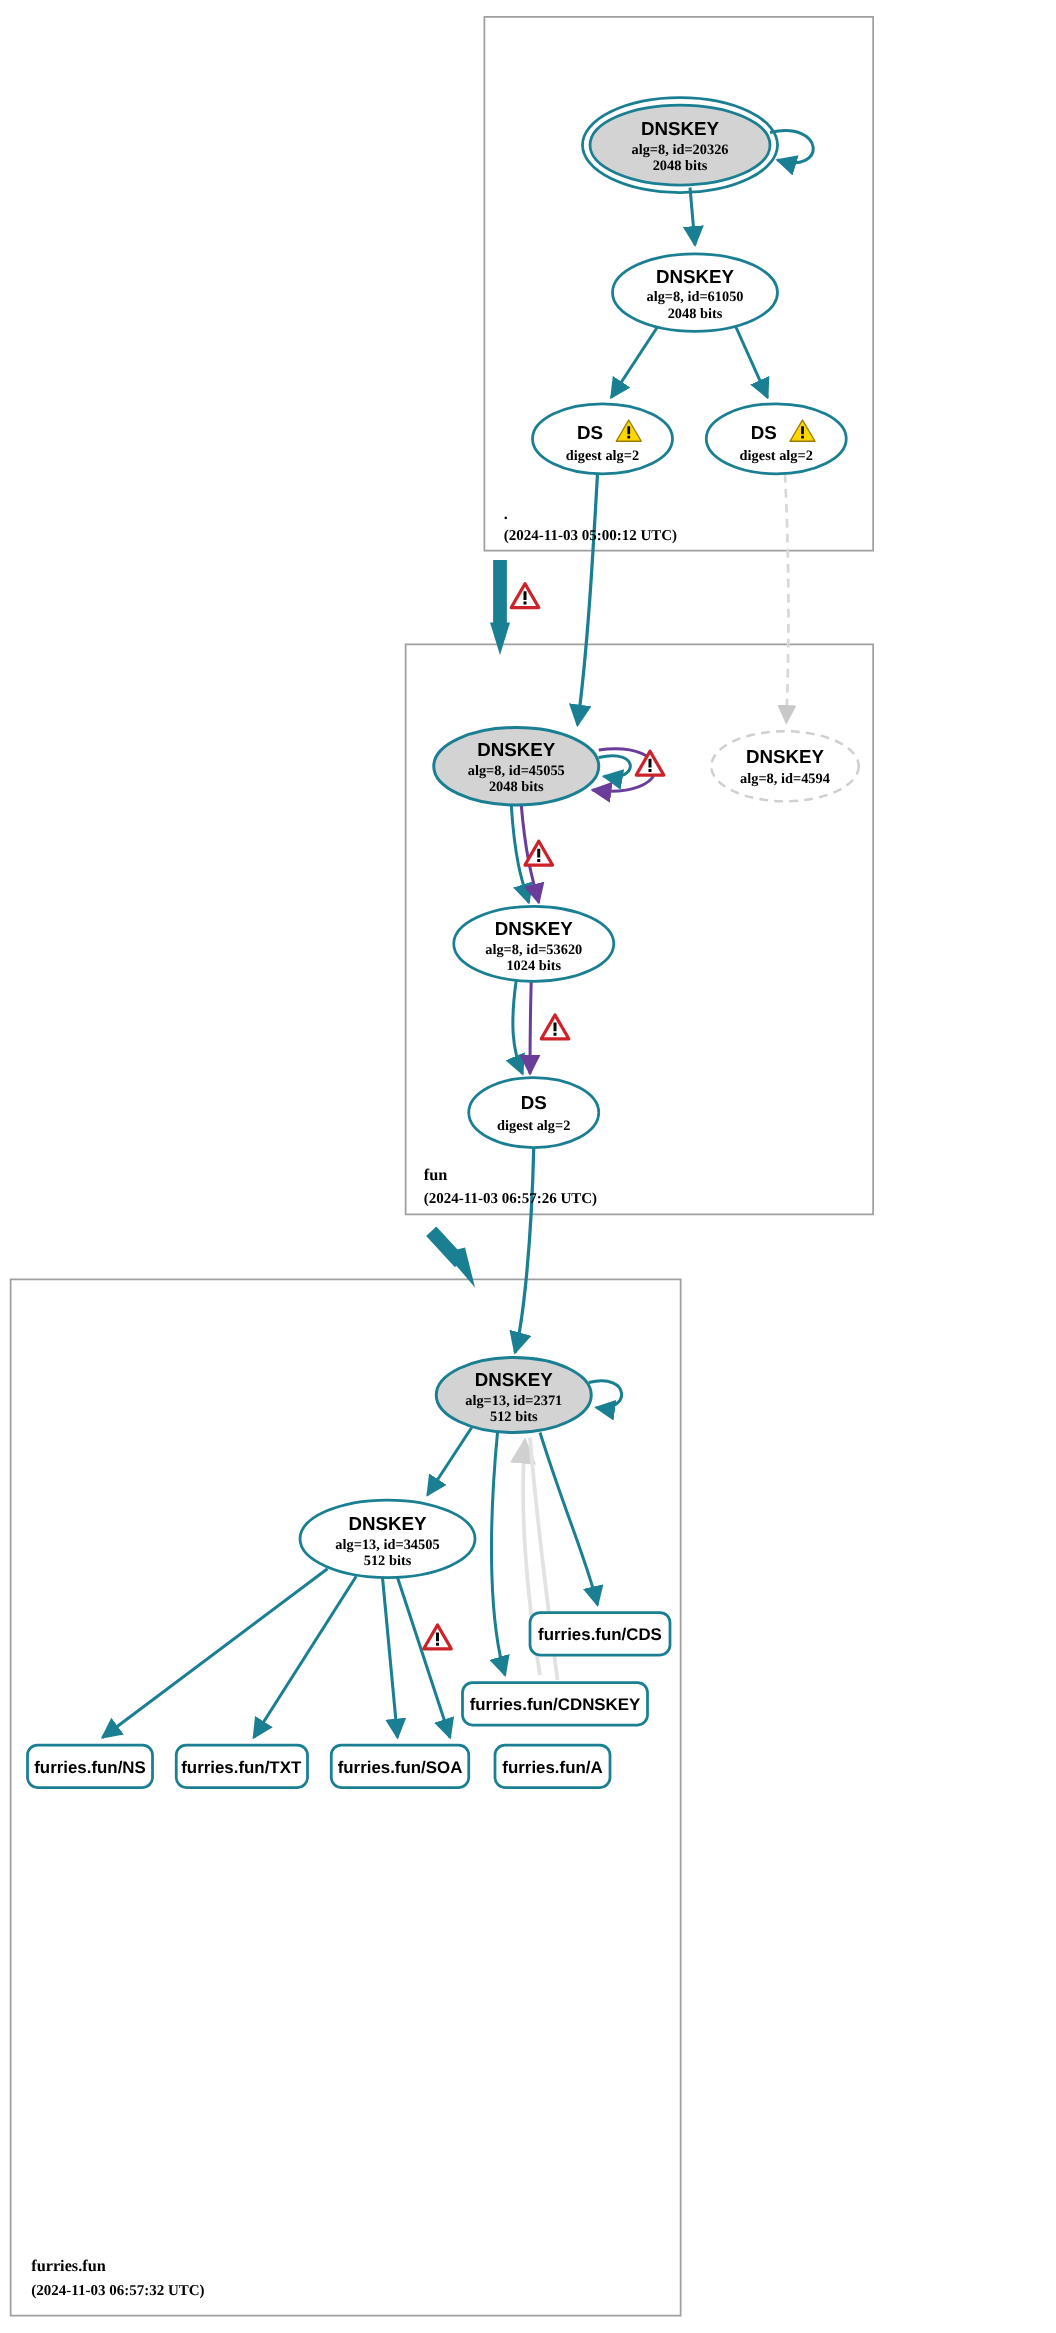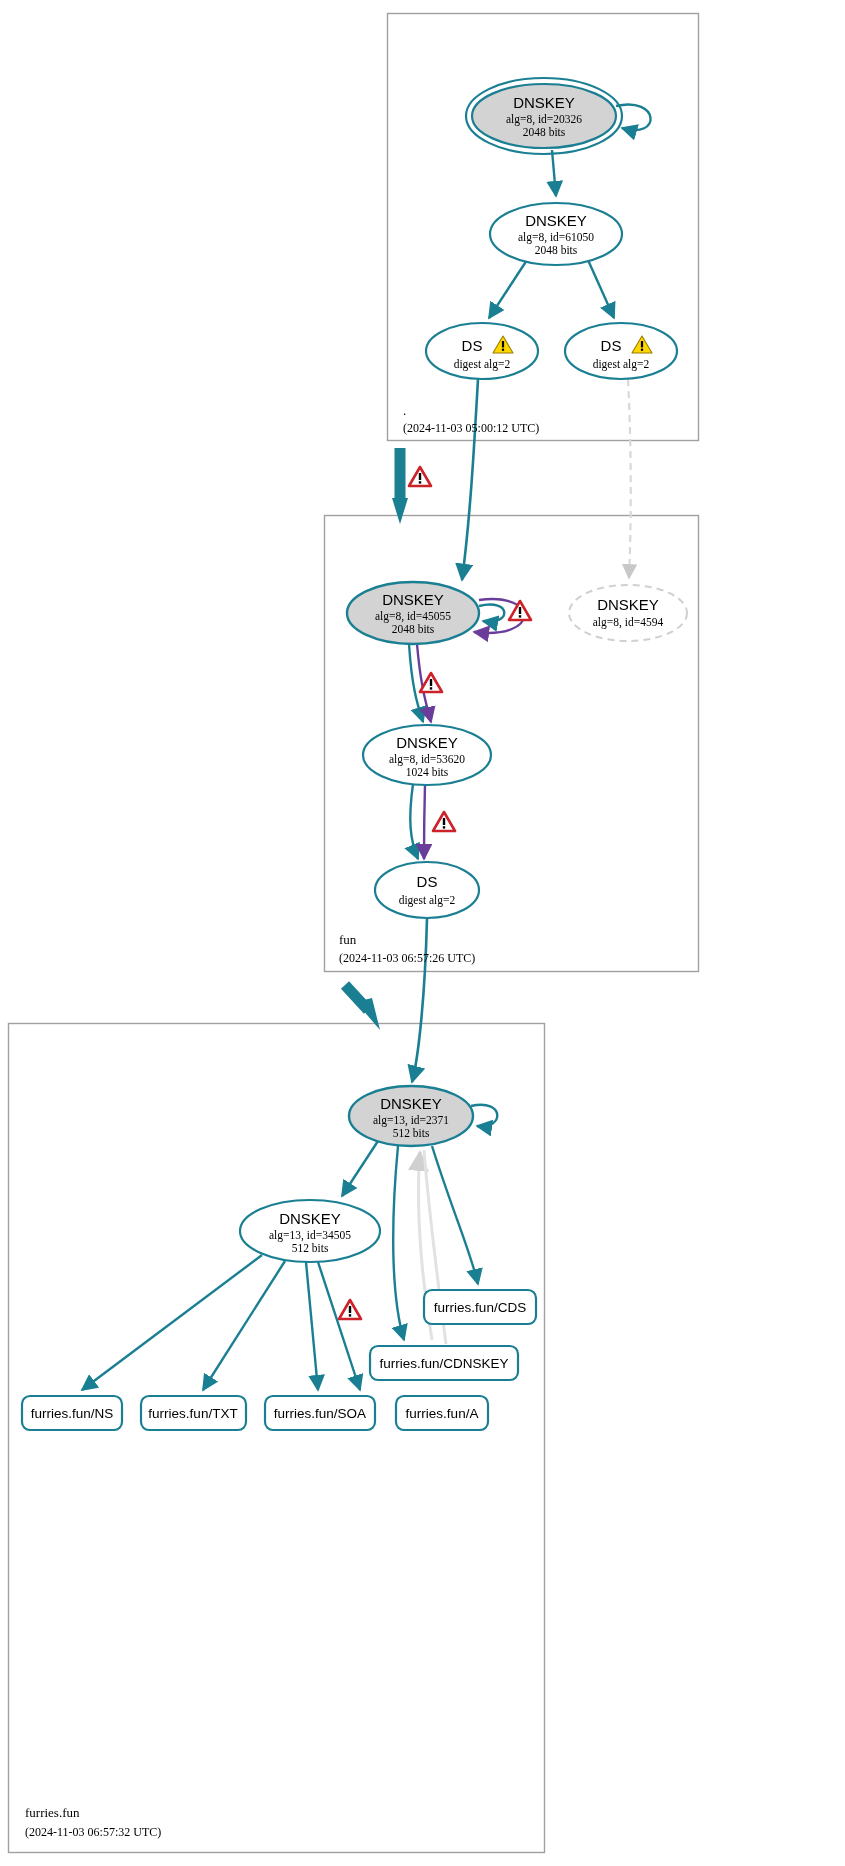--- a/index.html
+++ b/index.html
@@ -1,17 +1,17 @@
 <!DOCTYPE html>
 <html><head>
 <meta charset="utf-8">
 <style>
   html,body{margin:0;padding:0;background:#ffffff;}
   body{width:845px;height:1866px;position:relative;font-family:"Liberation Sans",sans-serif;overflow:hidden;}
-  #stage{position:absolute;left:0;top:0;width:845px;height:1866px;}
+  #stage{position:absolute;left:0;top:0;width:845px;height:1866px;font-weight:bold;}
   svg#graph{position:absolute;left:0;top:0;width:845px;height:1866px;}
   .nodetext{font-family:"Liberation Sans",sans-serif;fill:#000000;text-anchor:middle;}
   .t-title{font-size:15px;}
   .t-sub{font-family:"Liberation Serif",serif;font-size:11.5px;}
   .t-rr{font-size:13.5px;}
   .zonelabel{font-family:"Liberation Serif",serif;font-size:13px;fill:#000000;text-anchor:start;}
   .zonedate{font-family:"Liberation Serif",serif;font-size:12px;fill:#000000;text-anchor:start;}
 </style>
 </head>
 <body>

